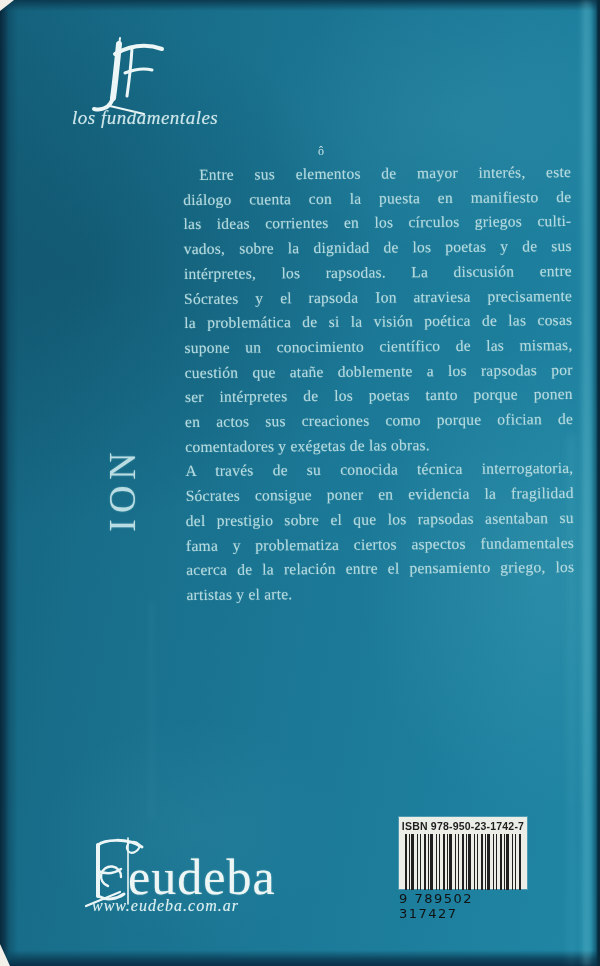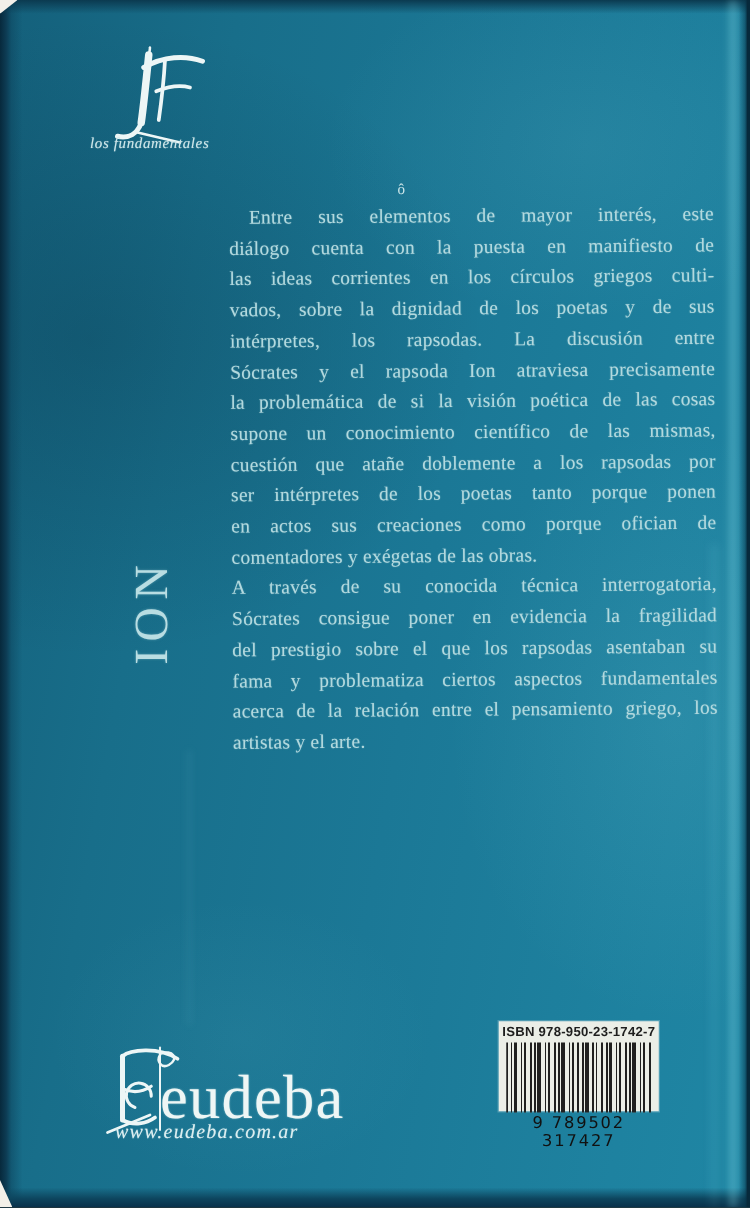--- a/index.html
+++ b/index.html
@@ -29,21 +29,21 @@
   .streak-faint{position:absolute;left:150px;top:600px;width:3px;height:220px;
     background:rgba(140,220,230,.10);filter:blur(3px);}
   .corner-tl{position:absolute;left:0;top:0;width:14px;height:11px;background:#f3f0e9;
     clip-path:polygon(0 0,100% 0,0 100%);}
   .corner-bl{position:absolute;left:0;bottom:0;width:10px;height:22px;background:#f3f0e9;
     clip-path:polygon(0 0,0 100%,100% 100%);}
 
   
   .lf-logo{position:absolute;left:86px;top:36px;width:86px;height:82px;}
   .collection-name{position:absolute;left:72px;top:107px;width:150px;
-    font-style:italic;font-size:12px;letter-spacing:.5px;color:#cfe6e9;
+    font-style:italic;font-size:19px;letter-spacing:.5px;color:#cfe6e9;
     text-shadow:0 0 1px rgba(180,225,230,.6);}
 
   
   .spine-title{position:absolute;left:79px;top:446px;width:86px;height:86px;
     display:flex;align-items:center;justify-content:center;}
   .spine-title span{transform:rotate(-90deg);font-size:38px;letter-spacing:6px;
     color:#b9dde2;text-shadow:0 0 2px rgba(150,205,215,.5);}
 
   
   .synopsis{position:absolute;left:183px;top:160px;width:388px;
@@ -68,21 +68,21 @@
   .barcode .isbn{font-family:"Liberation Sans",sans-serif;font-weight:700;
     font-size:10.5px;color:#1e1e1e;text-align:center;margin-top:3px;letter-spacing:.2px;}
   .barcode .bars{margin:2px auto 0;width:116px;height:56px;
     background:repeating-linear-gradient(90deg,
       #202020 0px,#202020 1.5px,transparent 1.5px,transparent 3.5px,
       #202020 3.5px,#202020 5px,transparent 5px,transparent 6px,
       #202020 6px,#202020 9px,transparent 9px,transparent 12px,
       #202020 12px,#202020 13px,transparent 13px,transparent 14.5px,
       #202020 14.5px,#202020 16px,transparent 16px,transparent 19px);}
   .barcode .digits{font-family:"DejaVu Sans","Liberation Sans",sans-serif;
-    font-size:13px;color:#111;text-align:center;letter-spacing:1.5px;margin-top:1px;}
+    font-size:13px;color:#111;letter-spacing:1.5px;margin-top:1px;}
 
   svg .stroke{fill:none;stroke:#edf6f6;stroke-linecap:round;stroke-linejoin:round;}
 </style>
 </head>
 <body>
 
 <div class="cover">
 
   <div class="edge-left"></div>
   <div class="edge-top"></div>

